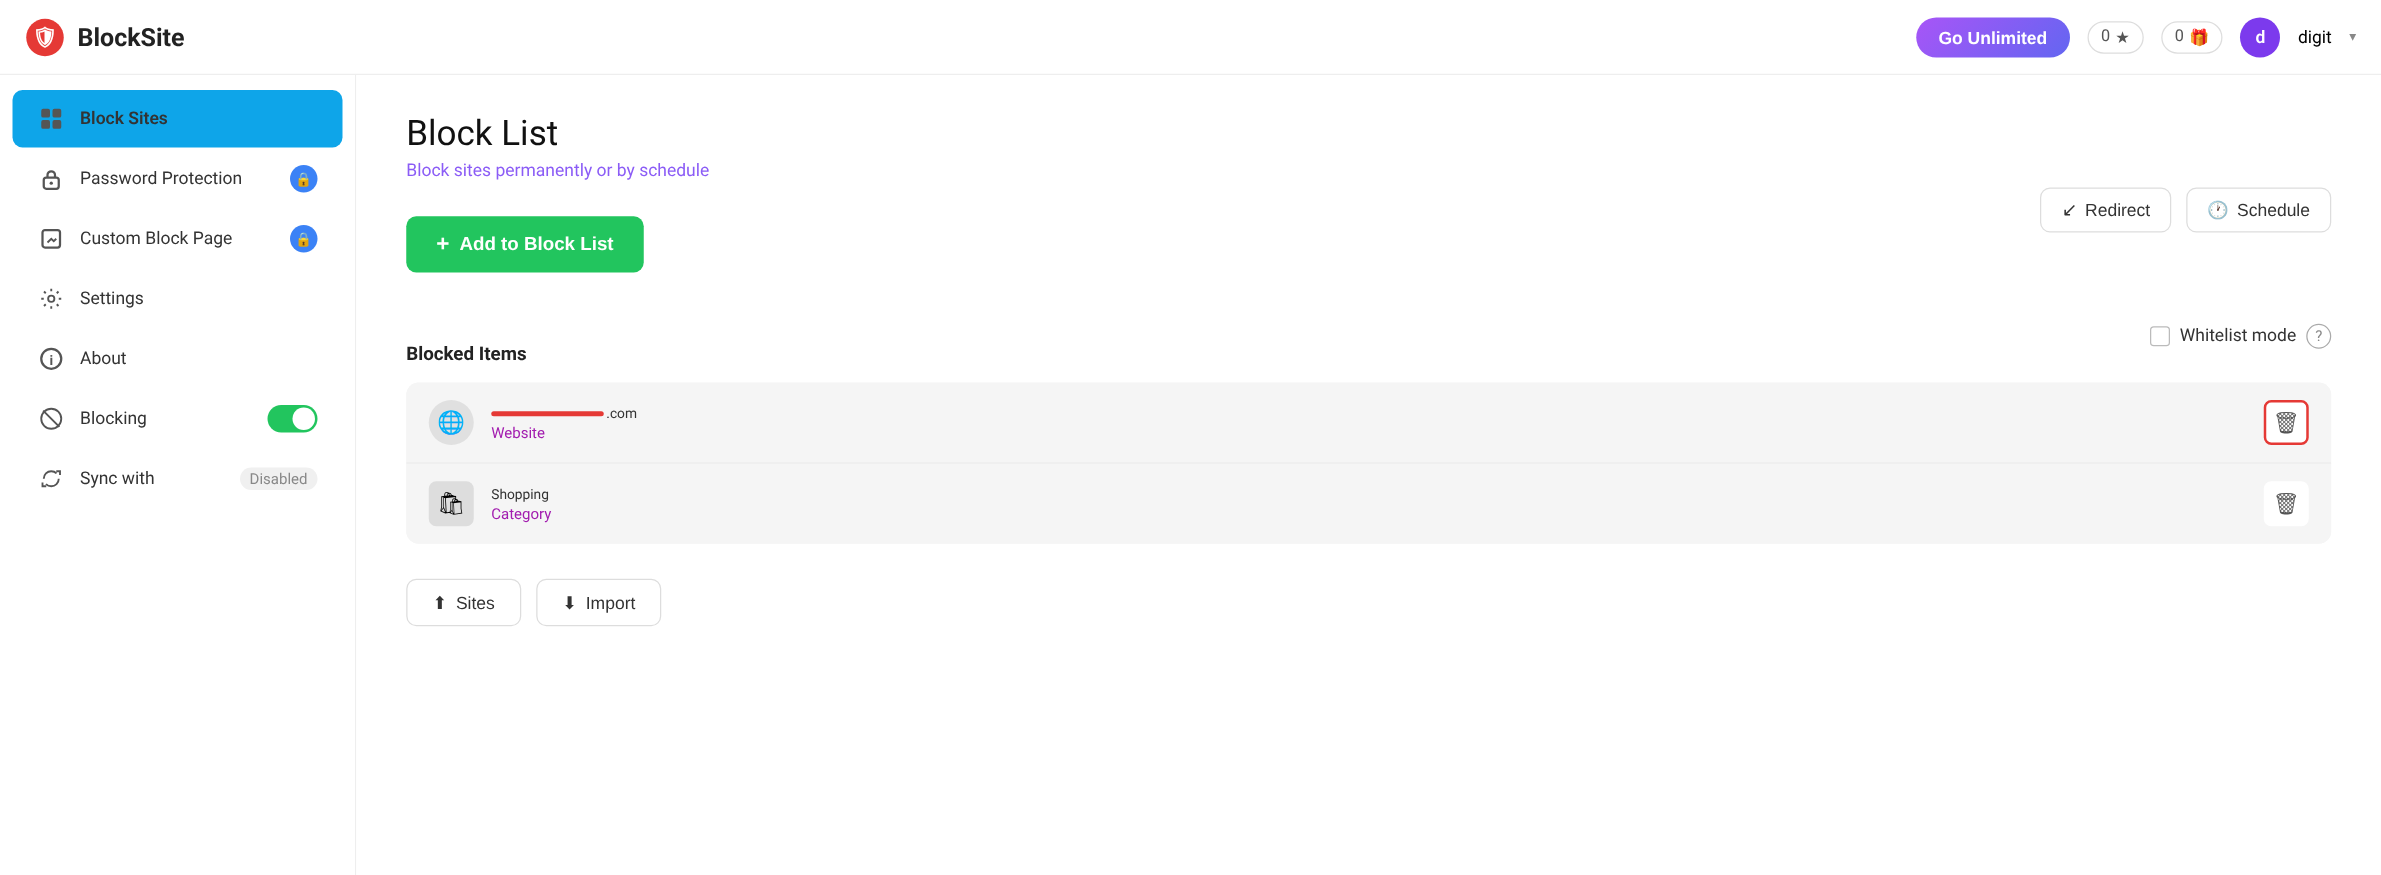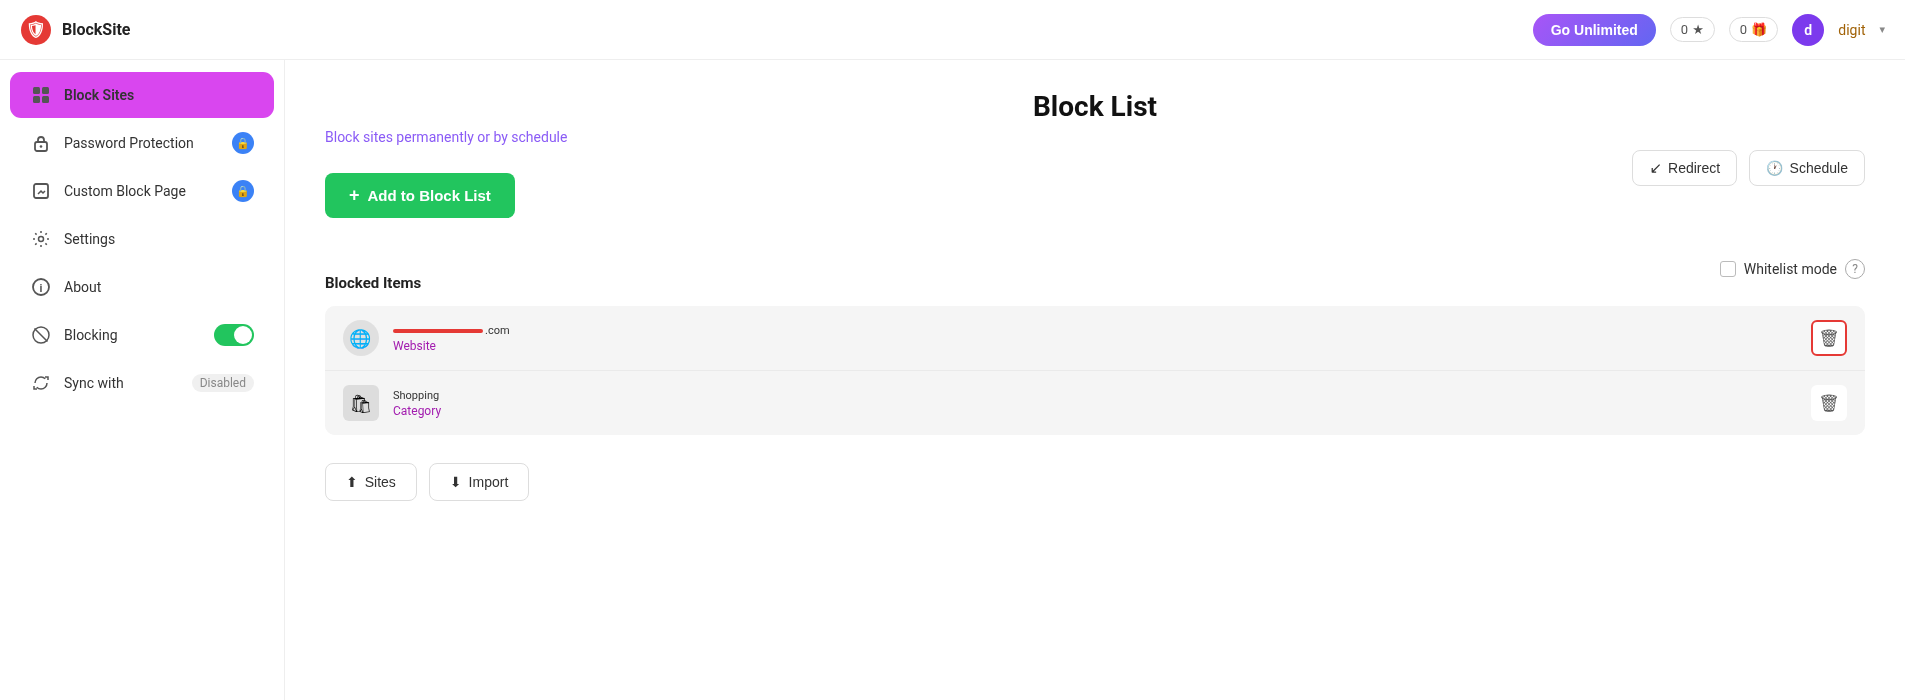--- a/index.html
+++ b/index.html
@@ -6,68 +6,68 @@
     body { font-family: -apple-system, BlinkMacSystemFont, 'Segoe UI', Roboto, sans-serif; background: #fff; display: flex; flex-direction: column; height: 700px; overflow: hidden; }
 
     
     .header {
       display: flex; align-items: center; justify-content: space-between;
       padding: 0 20px; height: 60px; border-bottom: 1px solid #eee; background: #fff;
       position: fixed; top: 0; left: 0; right: 0; z-index: 100;
     }
     .header-left { display: flex; align-items: center; gap: 10px; }
     .logo-icon { width: 32px; height: 32px; }
-    .app-title { font-size: 16px; font-weight: 700; color: #222; }
+    .app-title { font-size: 20px; font-weight: 700; color: #222; }
     .header-right { display: flex; align-items: center; gap: 14px; }
     .go-unlimited-btn {
       background: linear-gradient(135deg, #a855f7, #6366f1);
       color: #fff; border: none; border-radius: 20px;
       padding: 8px 18px; font-size: 14px; font-weight: 600; cursor: pointer;
     }
     .star-badge, .gift-badge {
       display: flex; align-items: center; gap: 4px;
       border: 1px solid #ddd; border-radius: 14px; padding: 4px 10px;
       font-size: 13px; color: #555; cursor: pointer;
     }
     .user-avatar {
       width: 32px; height: 32px; border-radius: 50%;
       background: #7c3aed; color: #fff; display: flex; align-items: center;
       justify-content: center; font-size: 14px; font-weight: 600;
     }
-    .user-name { font-size: 14px; color: #a16207; cursor: pointer; }
+    .user-name { font-size: 14px; color: #000000; cursor: pointer; }
     .chevron-down { font-size: 11px; color: #888; }
 
     
     .layout { display: flex; margin-top: 60px; height: calc(700px - 60px); }
 
     
     .sidebar {
       width: 285px; min-width: 285px; background: #fff; border-right: 1px solid #eee;
       overflow-y: auto; padding: 10px 0;
     }
     .sidebar-item {
       display: flex; align-items: center; gap: 12px;
       padding: 12px 20px; cursor: pointer; font-size: 14px; color: #333;
       border-radius: 8px; margin: 2px 10px; position: relative;
     }
-    .sidebar-item.active { background: #d946ef; font-weight: 600; border-radius: 11px; }
+    .sidebar-item.active { background: #0ea5e9; font-weight: 600; }
     .sidebar-item-icon { width: 22px; height: 22px; display: flex; align-items: center; justify-content: center; color: #555; font-size: 18px; flex-shrink: 0; }
     .sidebar-item-label { flex: 1; }
     .lock-badge {
       width: 22px; height: 22px; border-radius: 50%; background: #3b82f6;
       display: flex; align-items: center; justify-content: center; color: #fff; font-size: 11px;
     }
     .toggle { width: 40px; height: 22px; border-radius: 11px; background: #22c55e; position: relative; cursor: pointer; }
     .toggle-knob { width: 18px; height: 18px; background: #fff; border-radius: 50%; position: absolute; top: 2px; right: 2px; }
     .disabled-badge { font-size: 12px; color: #888; background: #f0f0f0; border-radius: 10px; padding: 2px 8px; }
 
     
     .main { flex: 1; padding: 30px 40px; overflow-y: auto; background: #fff; }
 
-    .page-title { font-size: 28px; font-weight: 700; color: #111; margin-bottom: 6px; text-align: center; }
+    .page-title { font-size: 28px; font-weight: 400; color: #111; margin-bottom: 6px; }
     .page-subtitle { font-size: 14px; color: #8b5cf6; margin-bottom: 28px; }
 
     .top-actions { display: flex; justify-content: flex-end; gap: 12px; position: absolute; right: 40px; top: 90px; }
     .action-btn {
       display: flex; align-items: center; gap: 6px;
       border: 1px solid #ddd; border-radius: 8px; padding: 8px 16px;
       font-size: 14px; color: #333; background: #fff; cursor: pointer;
     }
 
     .add-btn {

